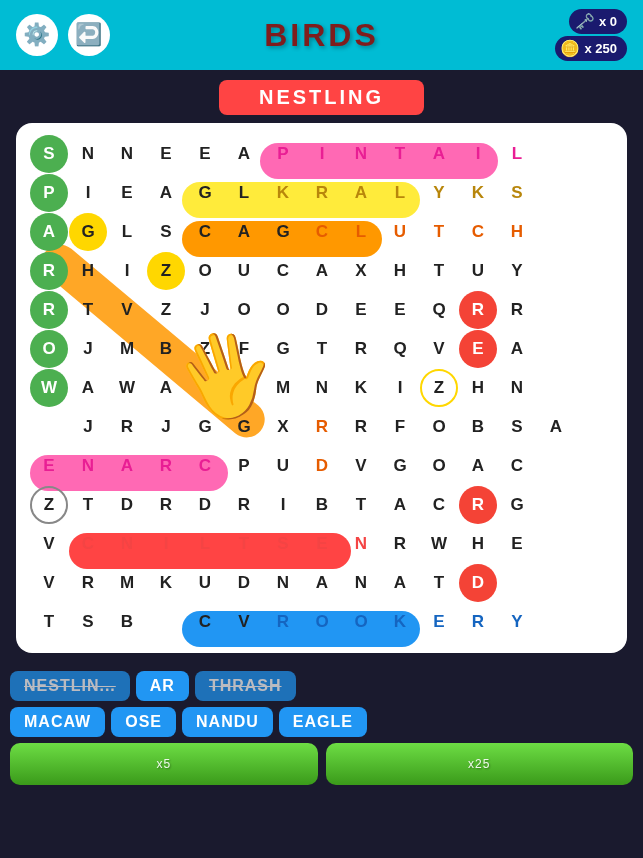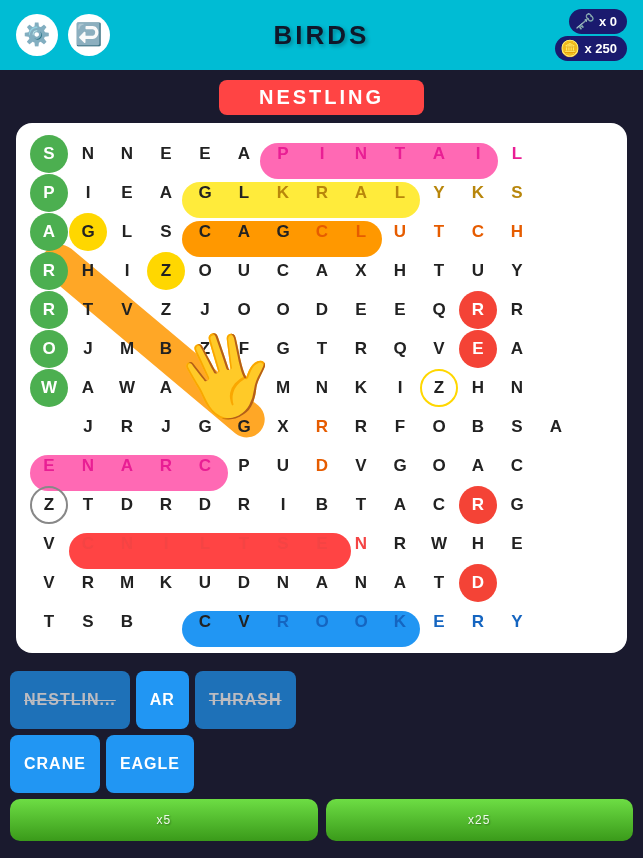--- a/index.html
+++ b/index.html
@@ -35,23 +35,23 @@
       align-items: center;
       justify-content: center;
       font-size: 22px;
       cursor: pointer;
       border: none;
     }
     .header-title {
       position: absolute;
       left: 50%;
       transform: translateX(-50%);
-      font-size: 26px;
-      font-weight: 900;
-      color: #0f172a;
+      font-size: 32px;
+      font-weight: 900;
+      color: #7f1d1d;
       letter-spacing: 3px;
       text-shadow: 2px 2px 4px rgba(0,0,0,0.3);
     }
     .header-scores {
       display: flex;
       flex-direction: column;
       align-items: flex-end;
       gap: 2px;
     }
     .score-item {
@@ -214,21 +214,21 @@
       background: #1a1a2e;
       padding: 8px 10px;
     }
     .word-chips-row {
       display: flex;
       gap: 6px;
       margin-bottom: 6px;
       overflow: hidden;
     }
     .chip {
-      padding: 20px 14px;
+      padding: 6px 14px;
       border-radius: 8px;
       font-size: 16px;
       font-weight: 900;
       color: #fff;
       white-space: nowrap;
       letter-spacing: 1px;
     }
     .chip-blue { background: #2196f3; }
     .chip-strikethrough { text-decoration: line-through; opacity: 0.7; }
     .chip-yellow { background: #f9a825; color: #333; }
@@ -555,21 +555,23 @@
 <div class="bottom-section">
 
   <div class="word-chips-row">
     <div class="chip chip-blue chip-strikethrough">NESTLIN...</div>
     <div class="chip chip-blue">AR</div>
     <div class="chip chip-blue chip-strikethrough">THRASH</div>
   </div>
 
 
   <div class="word-chips-row">
-    <div class="chip chip-blue">CRANE</div>
+    <div class="chip chip-blue">MACAW</div>
+    <div class="chip chip-blue">OSE</div>
+    <div class="chip chip-blue">NANDU</div>
     <div class="chip chip-blue">EAGLE</div>
   </div>
 
   <div class="bottom-buttons">
     <button class="btn-highlight-word">
       <span class="btn-sub">x5</span>
     </button>
     <button class="btn-highlight-letters">
       <span class="btn-sub">x25</span>
     </button>

